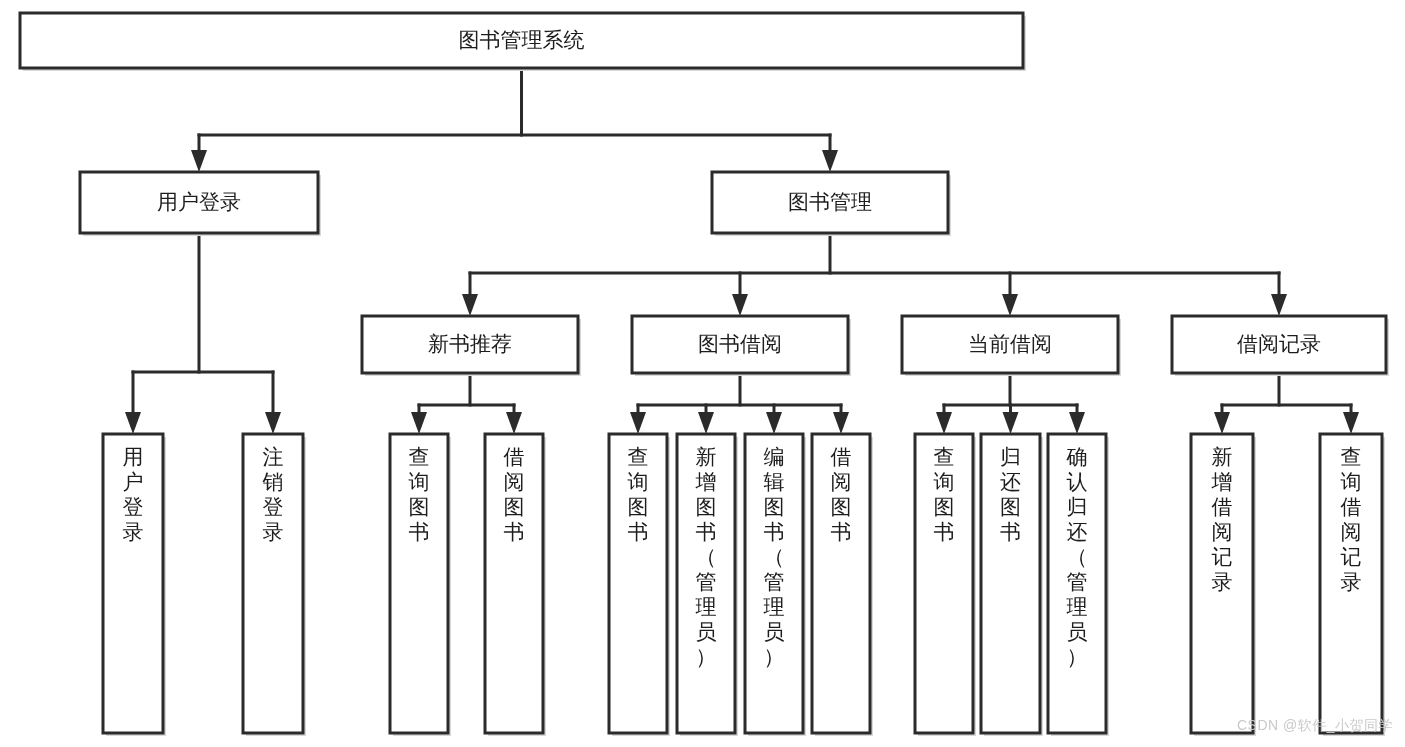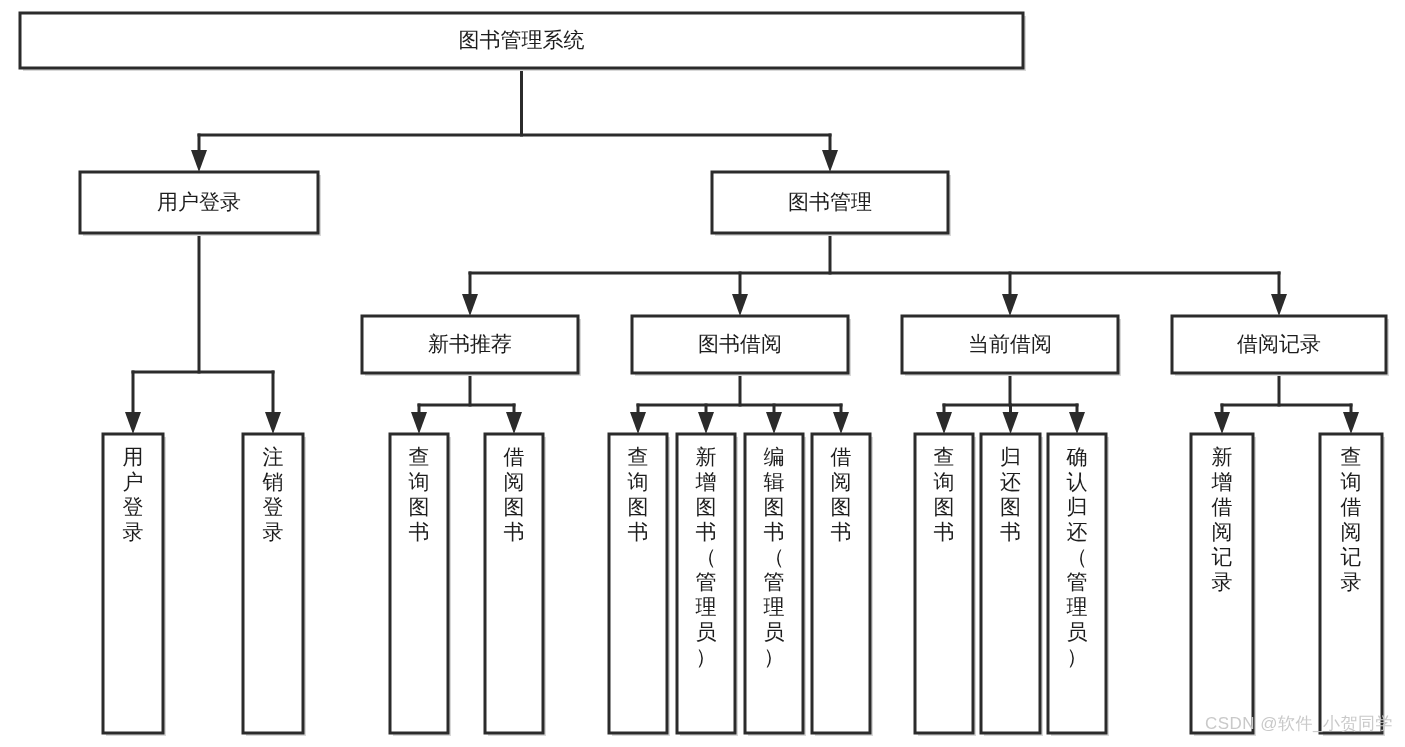--- a/index.html
+++ b/index.html
@@ -57,21 +57,21 @@
     font-family: "Liberation Sans", "DejaVu Sans", sans-serif;
     font-size: 21px;
     fill: #1d1d1d;
     text-anchor: middle;
   }
   .watermark-text {
     position: absolute;
     right: 12px;
     bottom: 6px;
     font-family: "Liberation Sans", "DejaVu Sans", sans-serif;
-    font-size: 17px;
+    font-size: 14px;
     color: #c9c9c9;
     letter-spacing: 0.5px;
     white-space: nowrap;
     user-select: none;
     margin-top: 15px;
   }
 </style>
 </head>
 <body>
 

